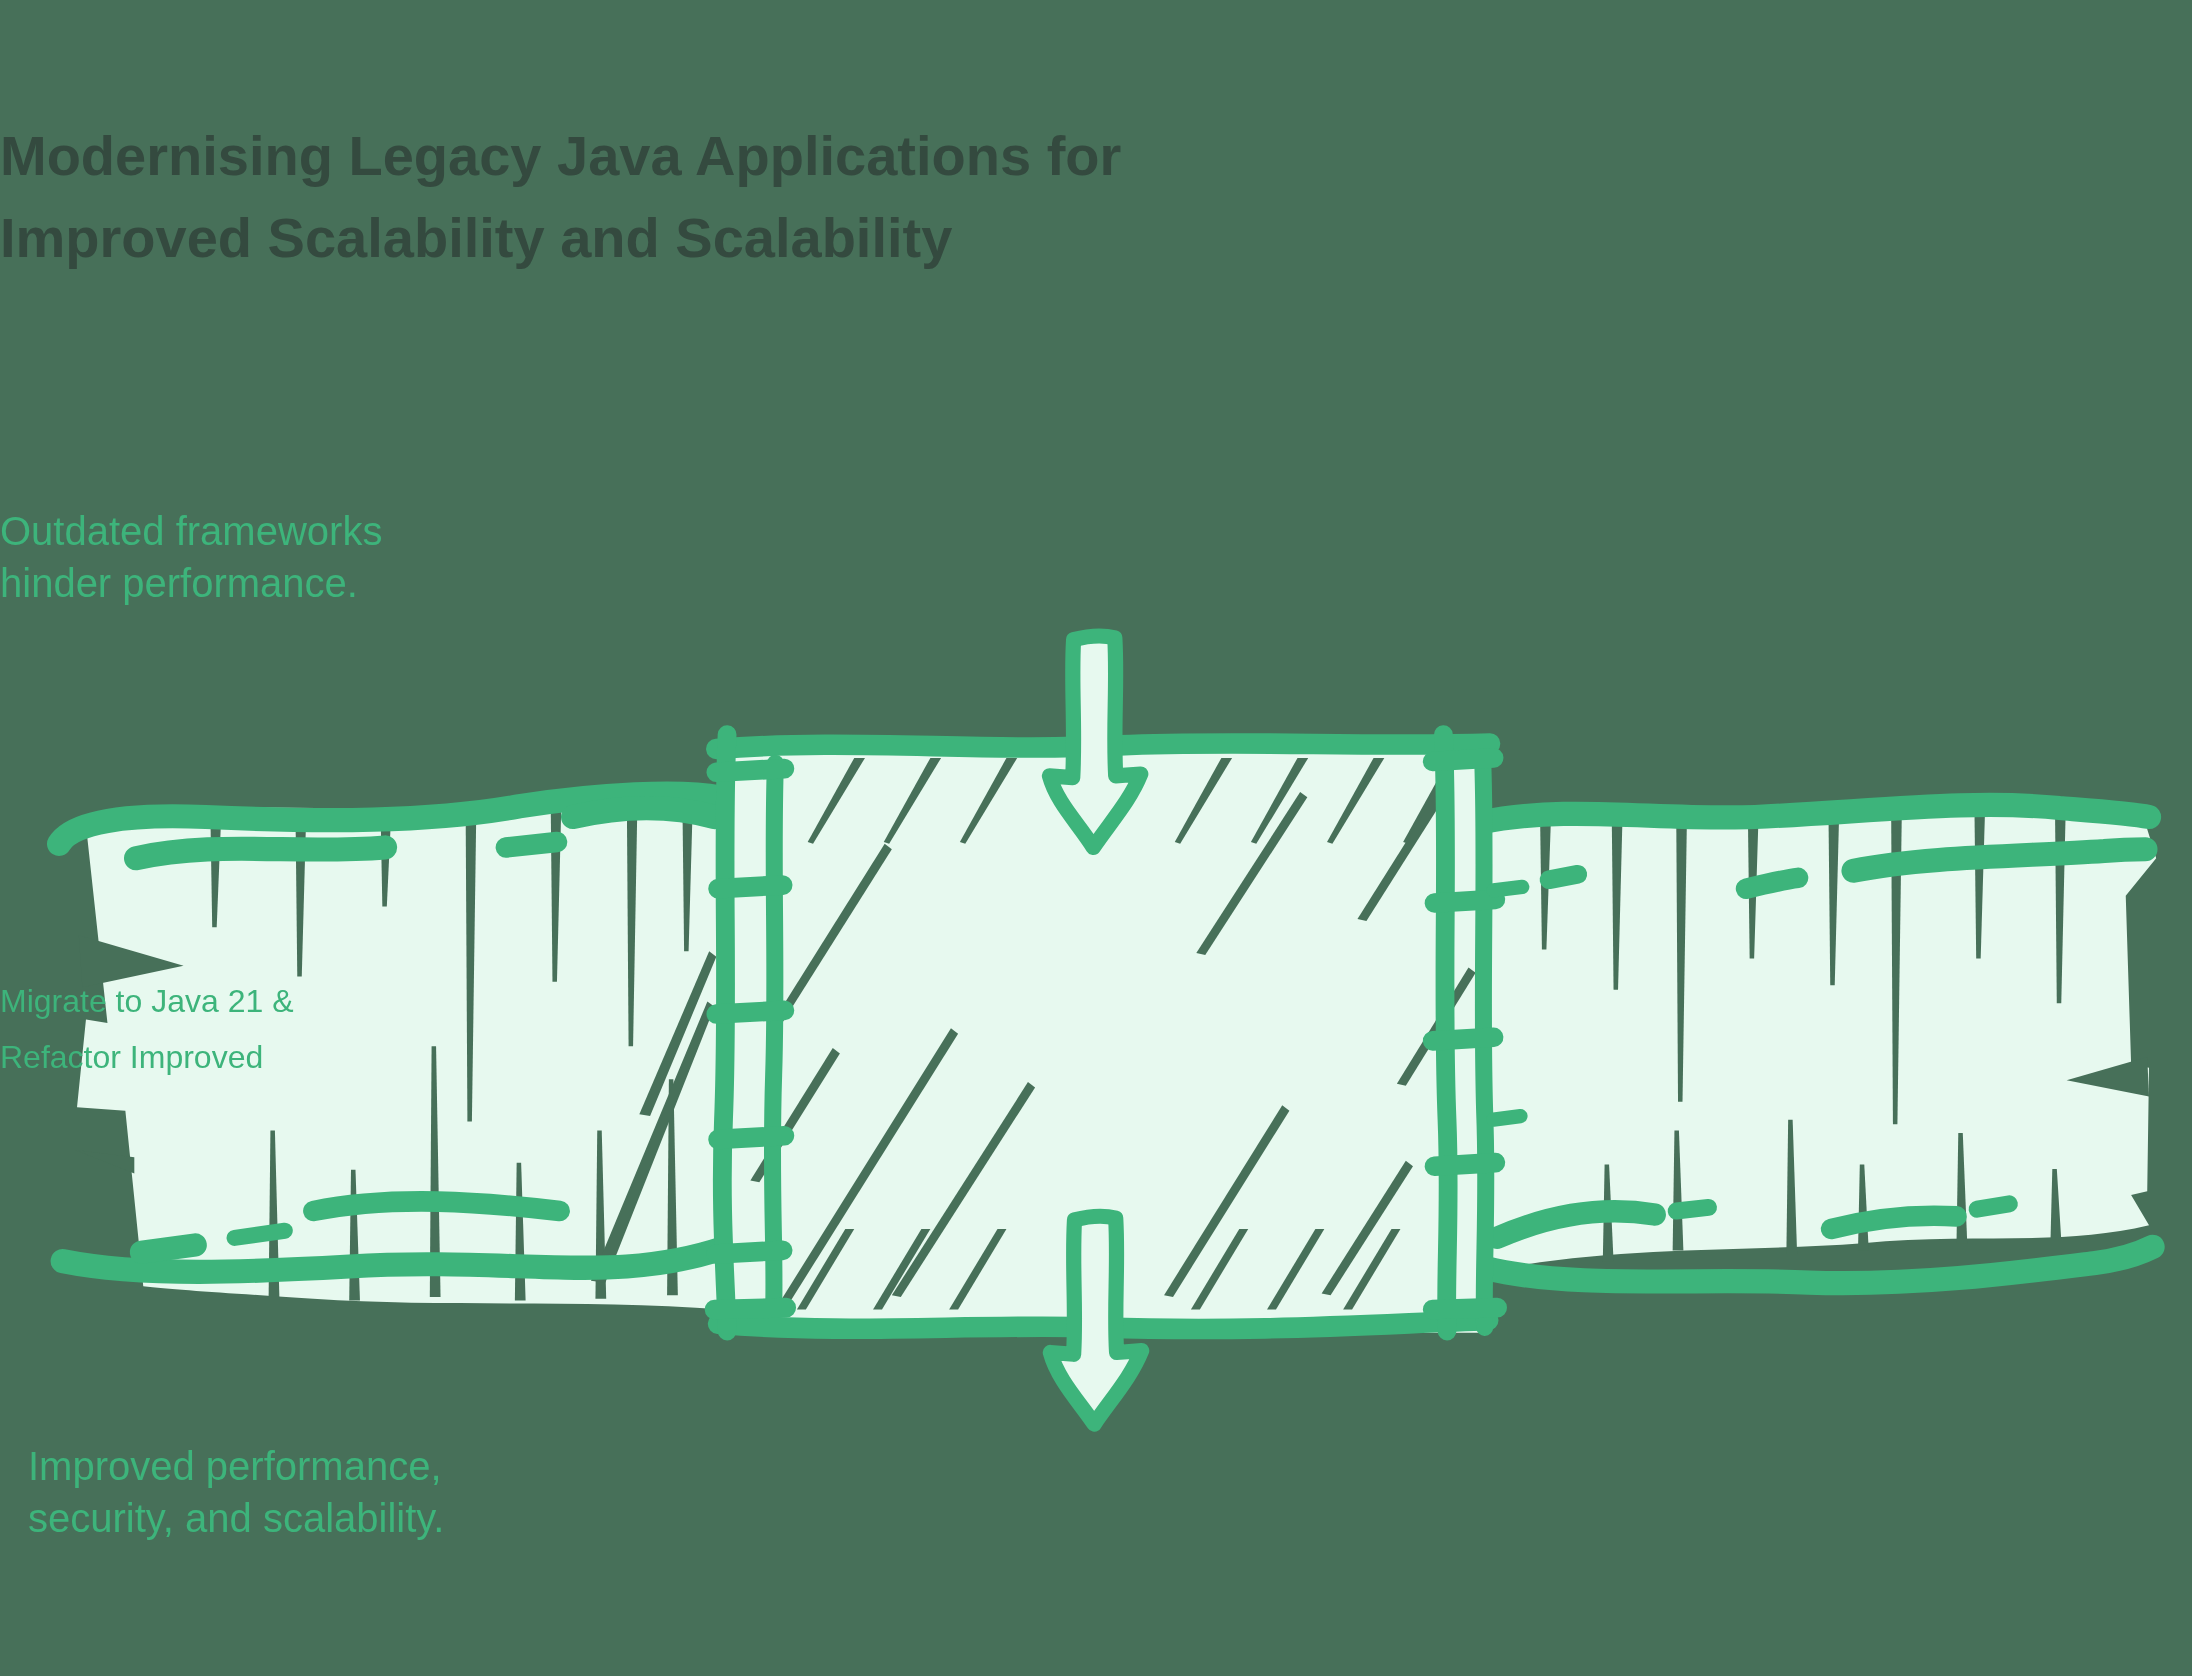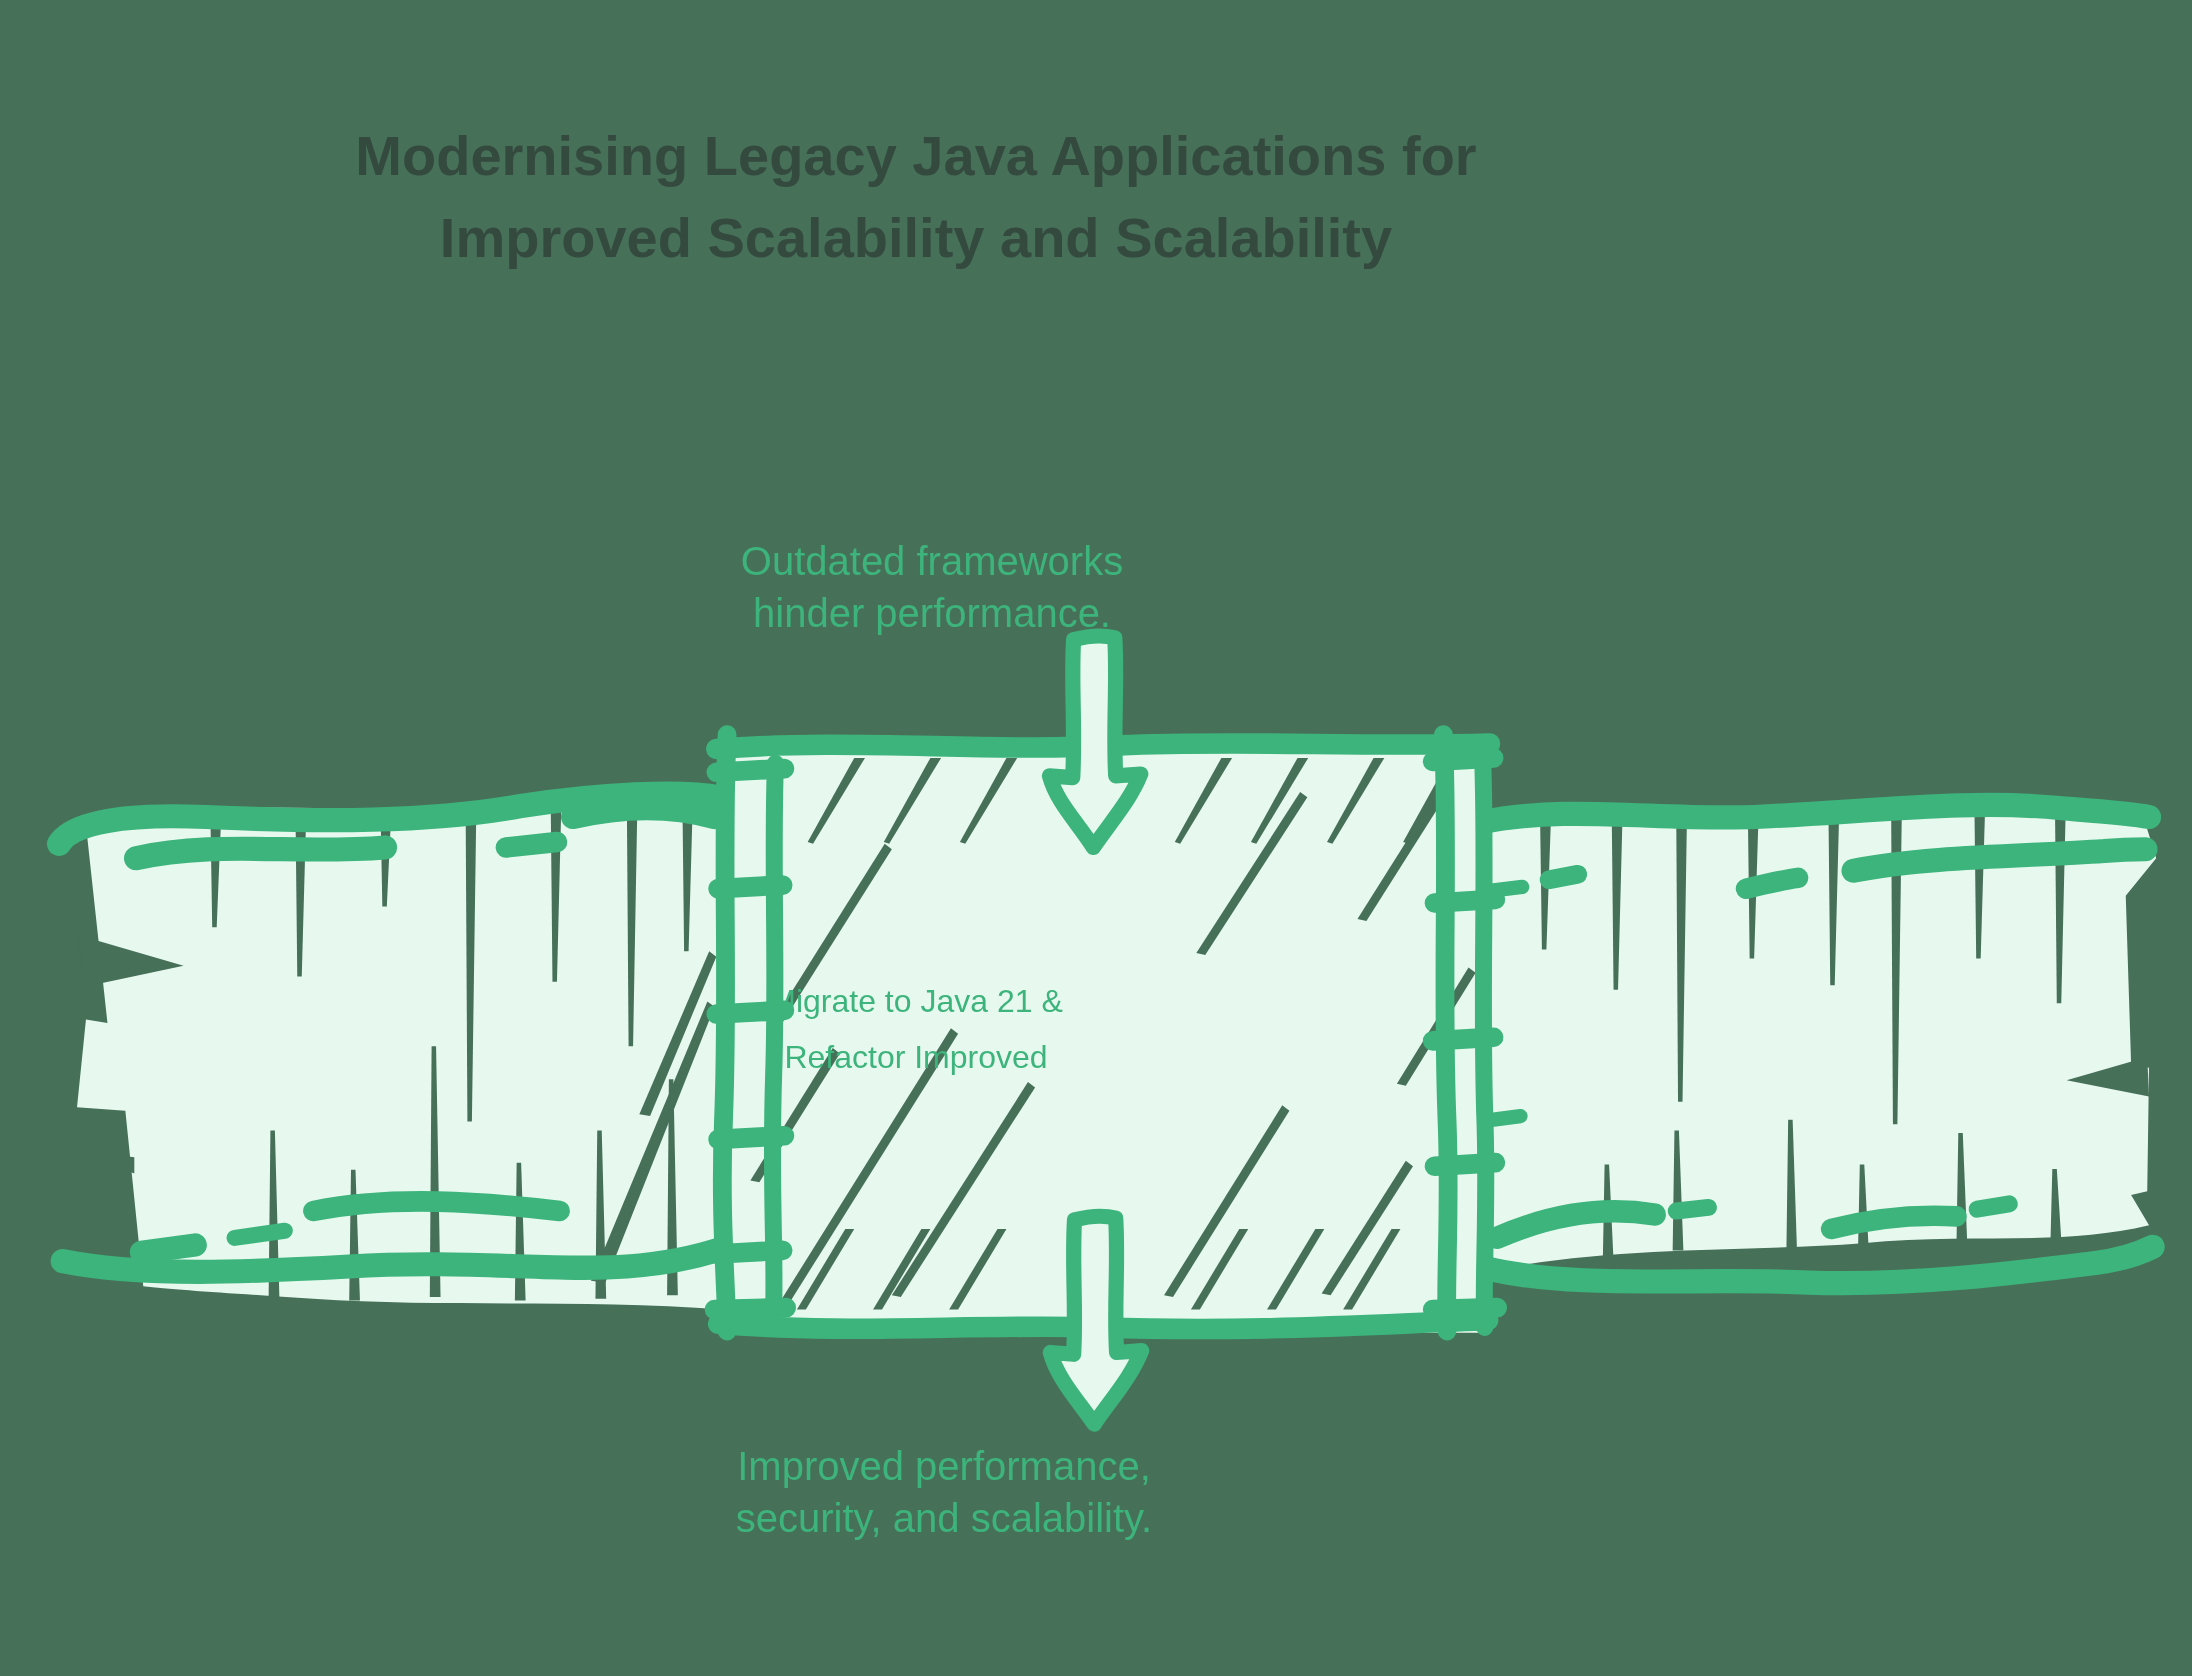--- a/index.html
+++ b/index.html
@@ -6,24 +6,24 @@
     --background:#477059; --accent_green:#3db47b; --fill_mint:#e7f9ef; --title_text:#344a3f;
   }
   html,body{margin:0;padding:0;background:var(--background);}
   .canvas{position:relative;width:2192px;height:1677px;background:var(--background);
           overflow:hidden;font-family:"Liberation Sans",sans-serif;}
   .canvas svg{position:absolute;left:0;top:0;}
   .mint{fill:var(--fill_mint);}
   .bgf{fill:var(--background);}
   .gstroke{stroke:var(--accent_green);fill:none;stroke-linecap:round;stroke-linejoin:round;}
   .arrowshape{fill:var(--fill_mint);stroke:var(--accent_green);stroke-width:17;stroke-linejoin:round;stroke-linecap:round;}
-  .txt{position:absolute;left:0;width:1832px;text-align:center;}
+  .txt{position:absolute;left:0;width:1832px;}
   .title{top:115px;font-size:56px;line-height:82px;font-weight:700;color:var(--title_text);}
   .caption{font-size:40px;line-height:52px;font-weight:500;color:var(--accent_green);}
-  .cap-top{top:535px;padding-left:16px;}
+  .cap-top{top:505px;}
   .cap-box{top:973px;font-size:32px;line-height:56px;}
   .cap-bottom{top:1440px;padding-left:28px;}
 </style>
 </head>
 <body>
 
 <div class="canvas">
 
 <svg width="2192" height="1677" viewBox="0 0 2448 1872">
 

